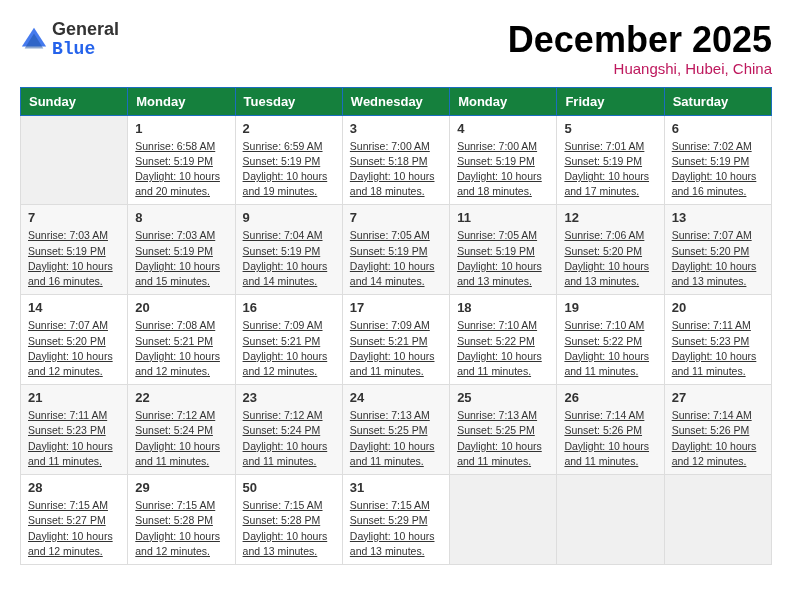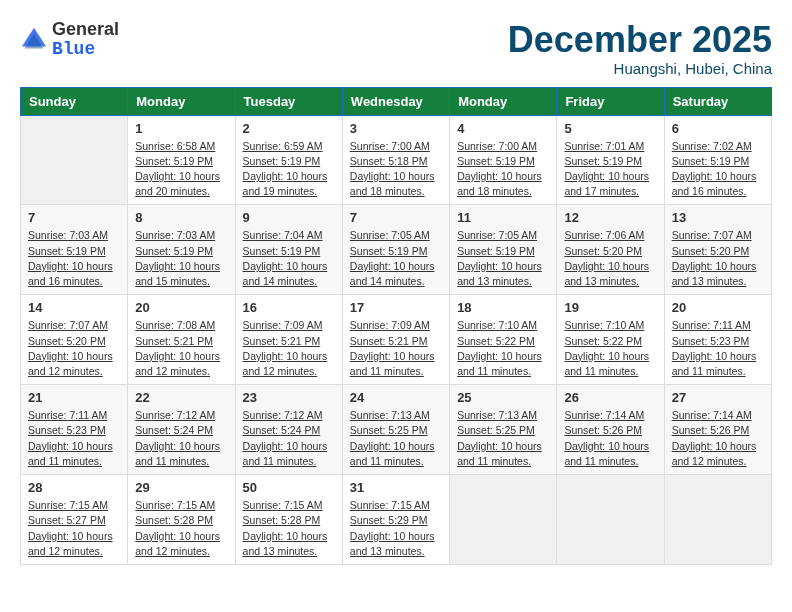--- a/index.html
+++ b/index.html
@@ -29,26 +29,26 @@
     .logo-general { color: #333; }
     .logo-blue { color: #2563eb; font-family: Liberation Mono, monospace; }
     .logo-icon {
       width: 28px;
       height: 28px;
     }
     .title-block { text-align: right; }
     .month-title {
       font-size: 36px;
       font-weight: bold;
-      color: #0c4a6e;
+      color: #000000;
       line-height: 1.1;
     }
     .subtitle {
       font-size: 15px;
-      color: #0c4a6e;
+      color: #be185d;
     }
     .calendar {
       width: 100%;
       border-collapse: collapse;
       border: 1px solid #ccc;
     }
     .calendar th {
       background-color: #15803d;
       color: #fff;
       font-size: 13px;

